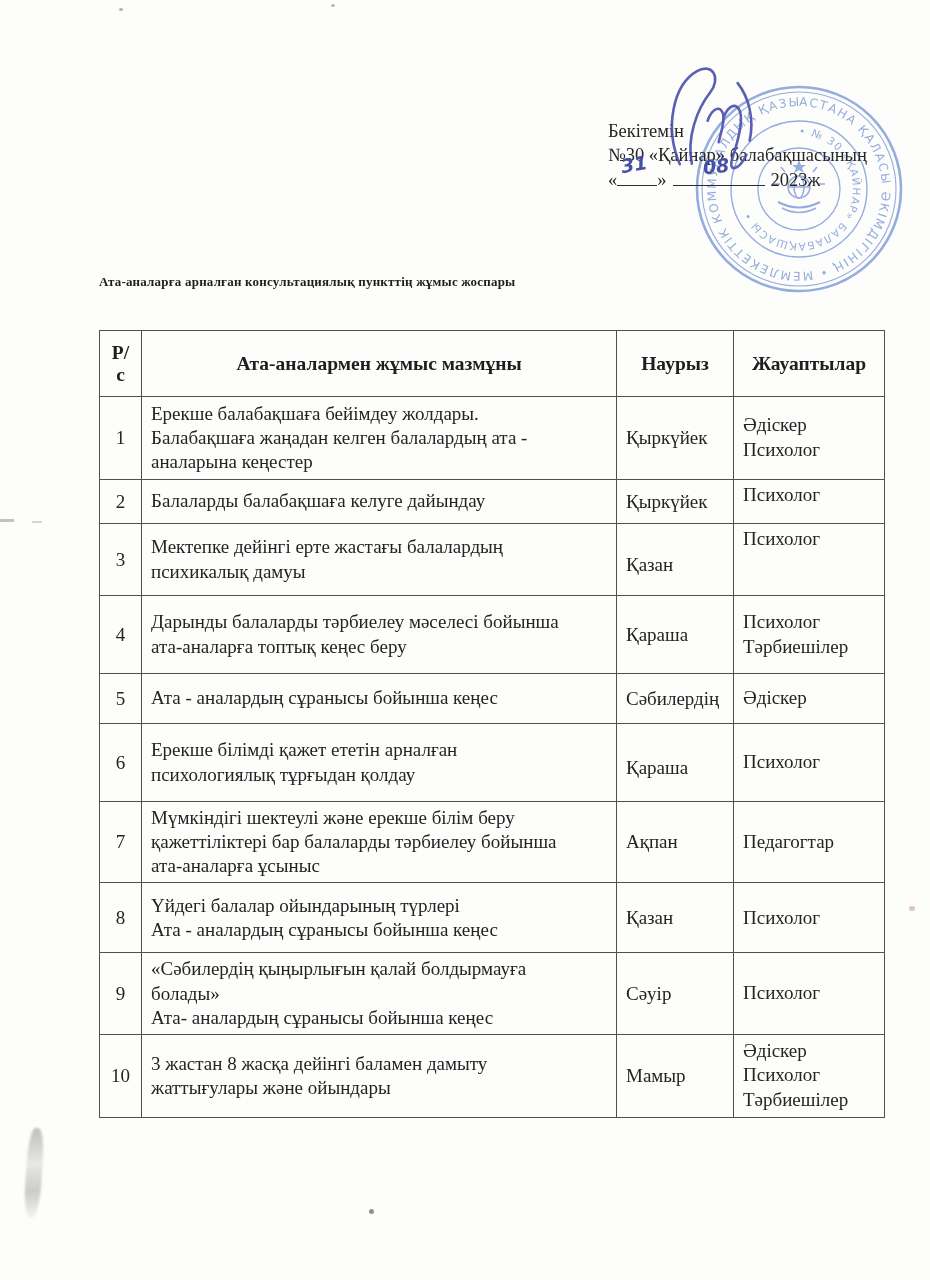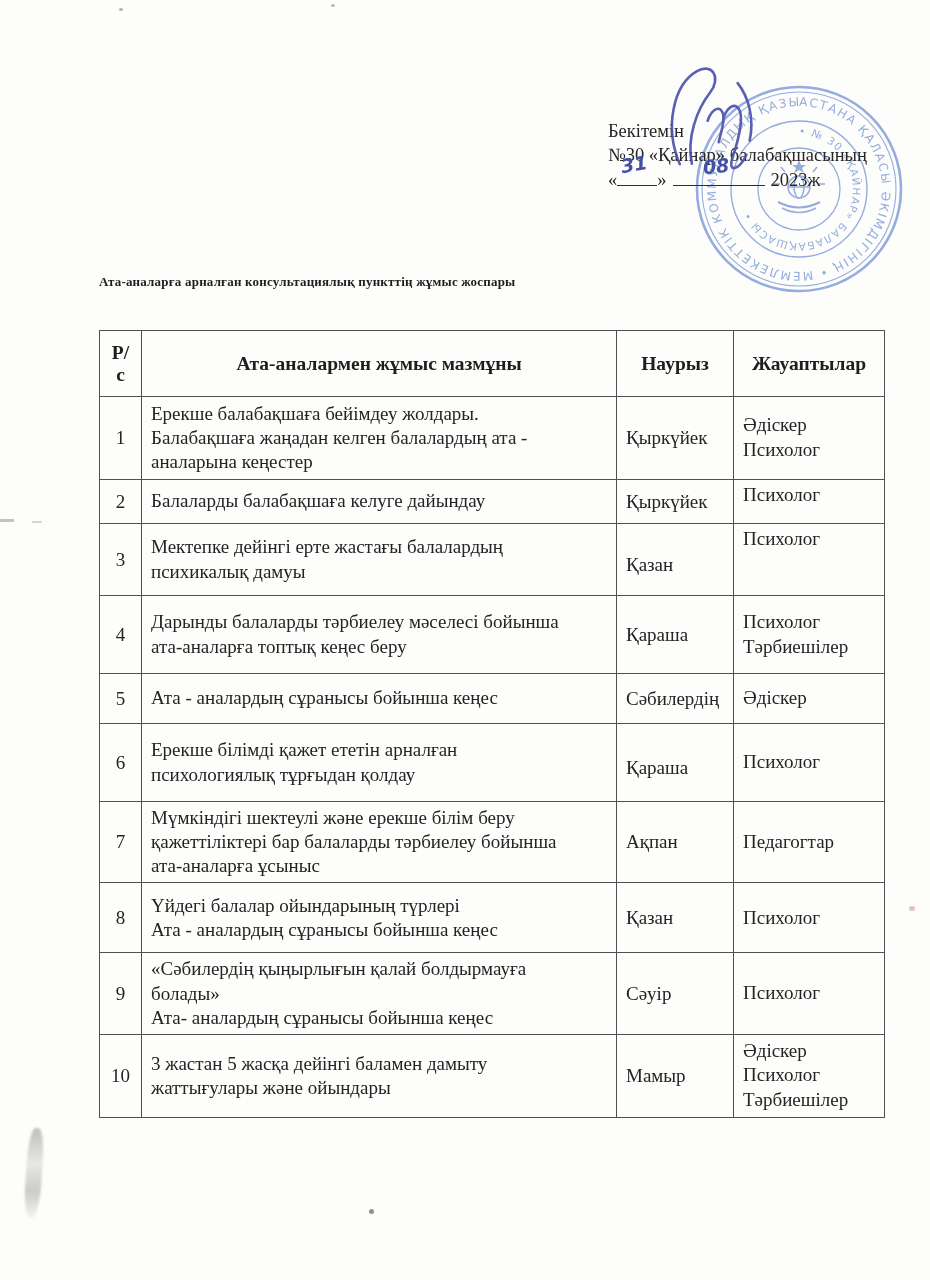--- a/index.html
+++ b/index.html
@@ -260,21 +260,21 @@
       <tr class="r9">
         <td class="num">9</td>
         <td class="content">«Сәбилердің қыңырлығын қалай болдырмауға
 болады»
 Ата- аналардың сұранысы бойынша кеңес</td>
         <td class="term">Сәуір</td>
         <td class="resp">Психолог</td>
       </tr>
       <tr class="r10">
         <td class="num">10</td>
-        <td class="content">3 жастан 5 жасқа дейінгі баламен дамыту
+        <td class="content">3 жастан 8 жасқа дейінгі баламен дамыту
 жаттығулары және ойындары</td>
         <td class="term">Мамыр</td>
         <td class="resp">Әдіскер
 Психолог
 Тәрбиешілер</td>
       </tr>
     </tbody>
   </table>
 
   <div class="smudge-left"></div>

